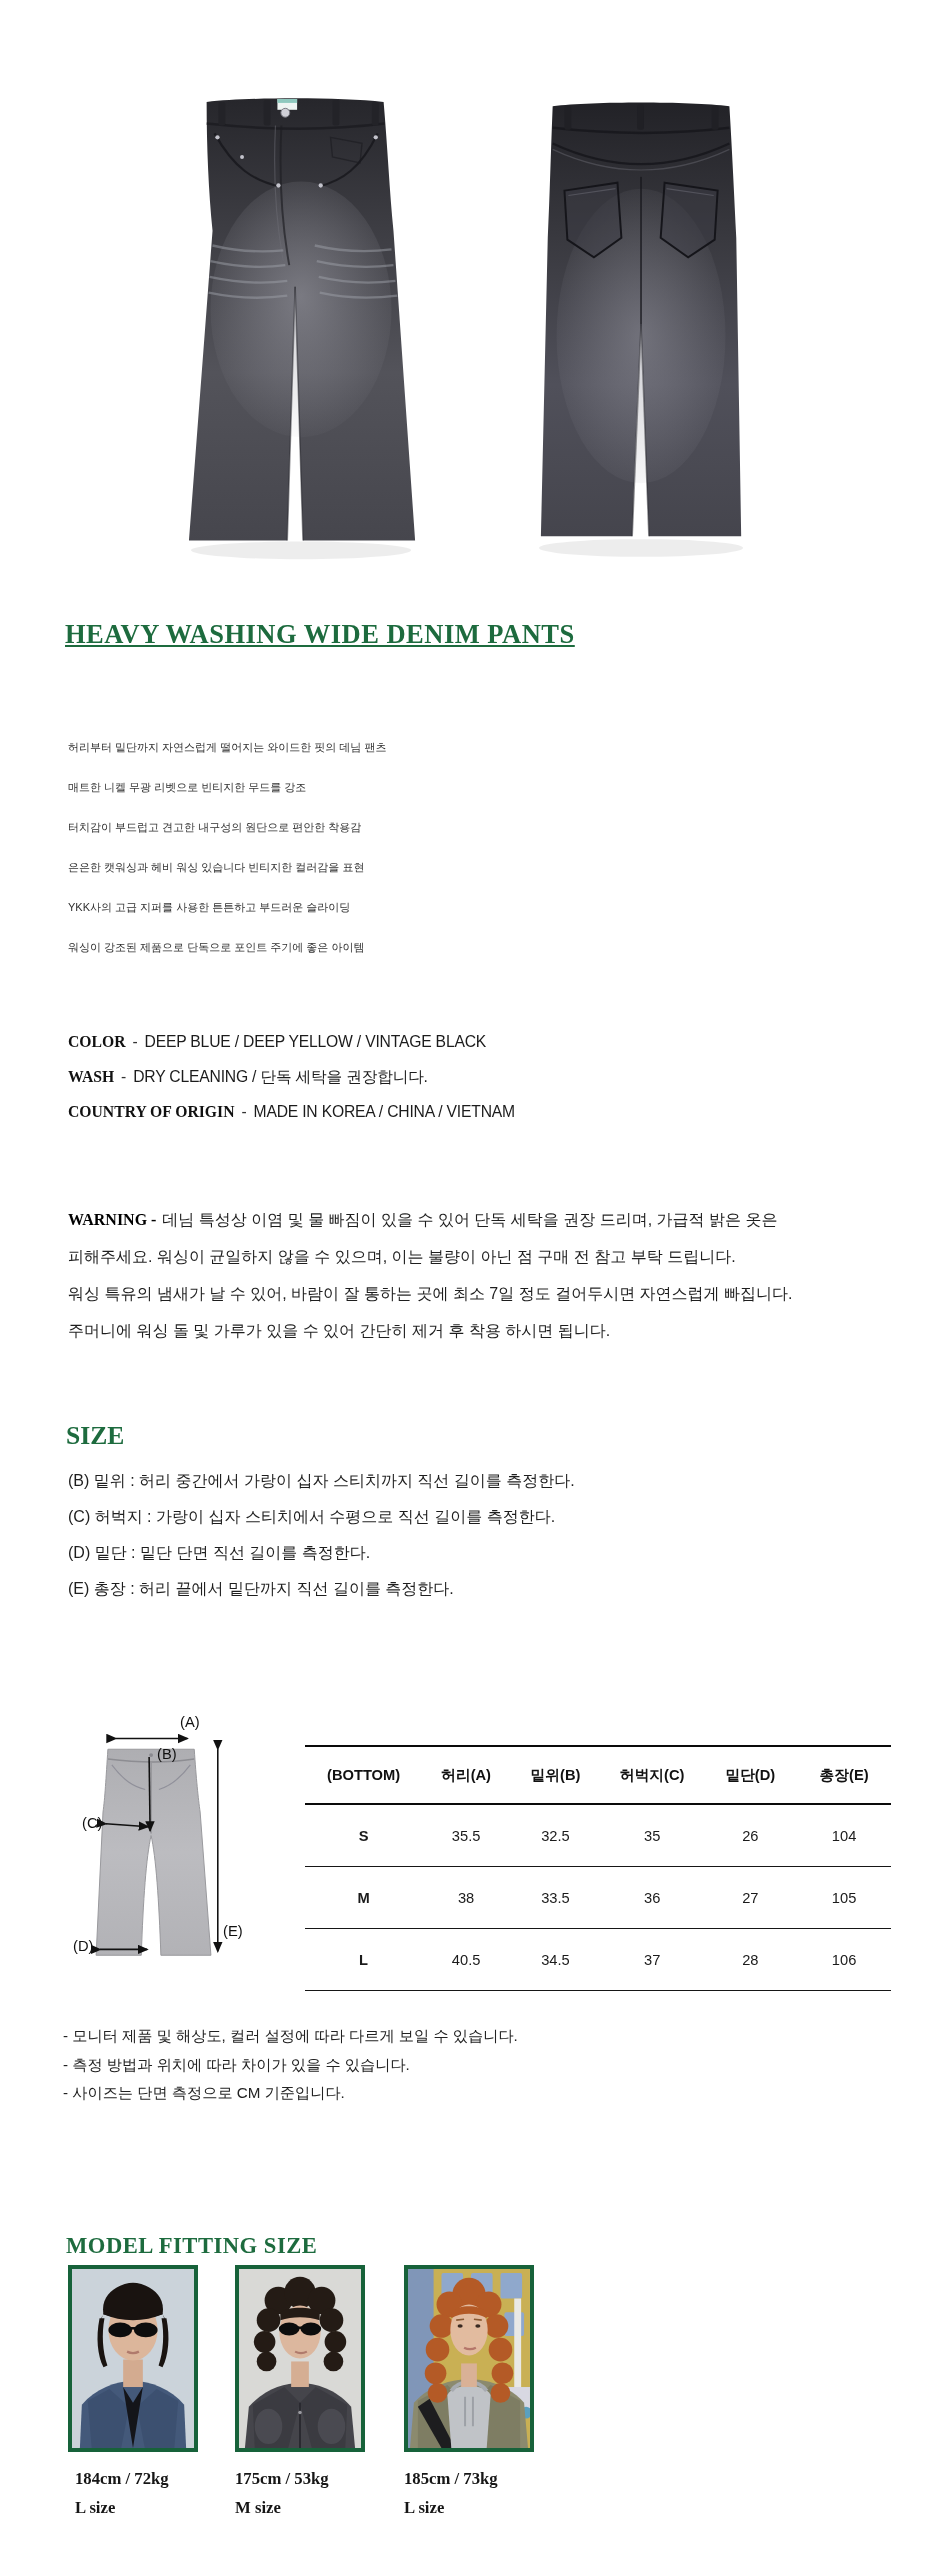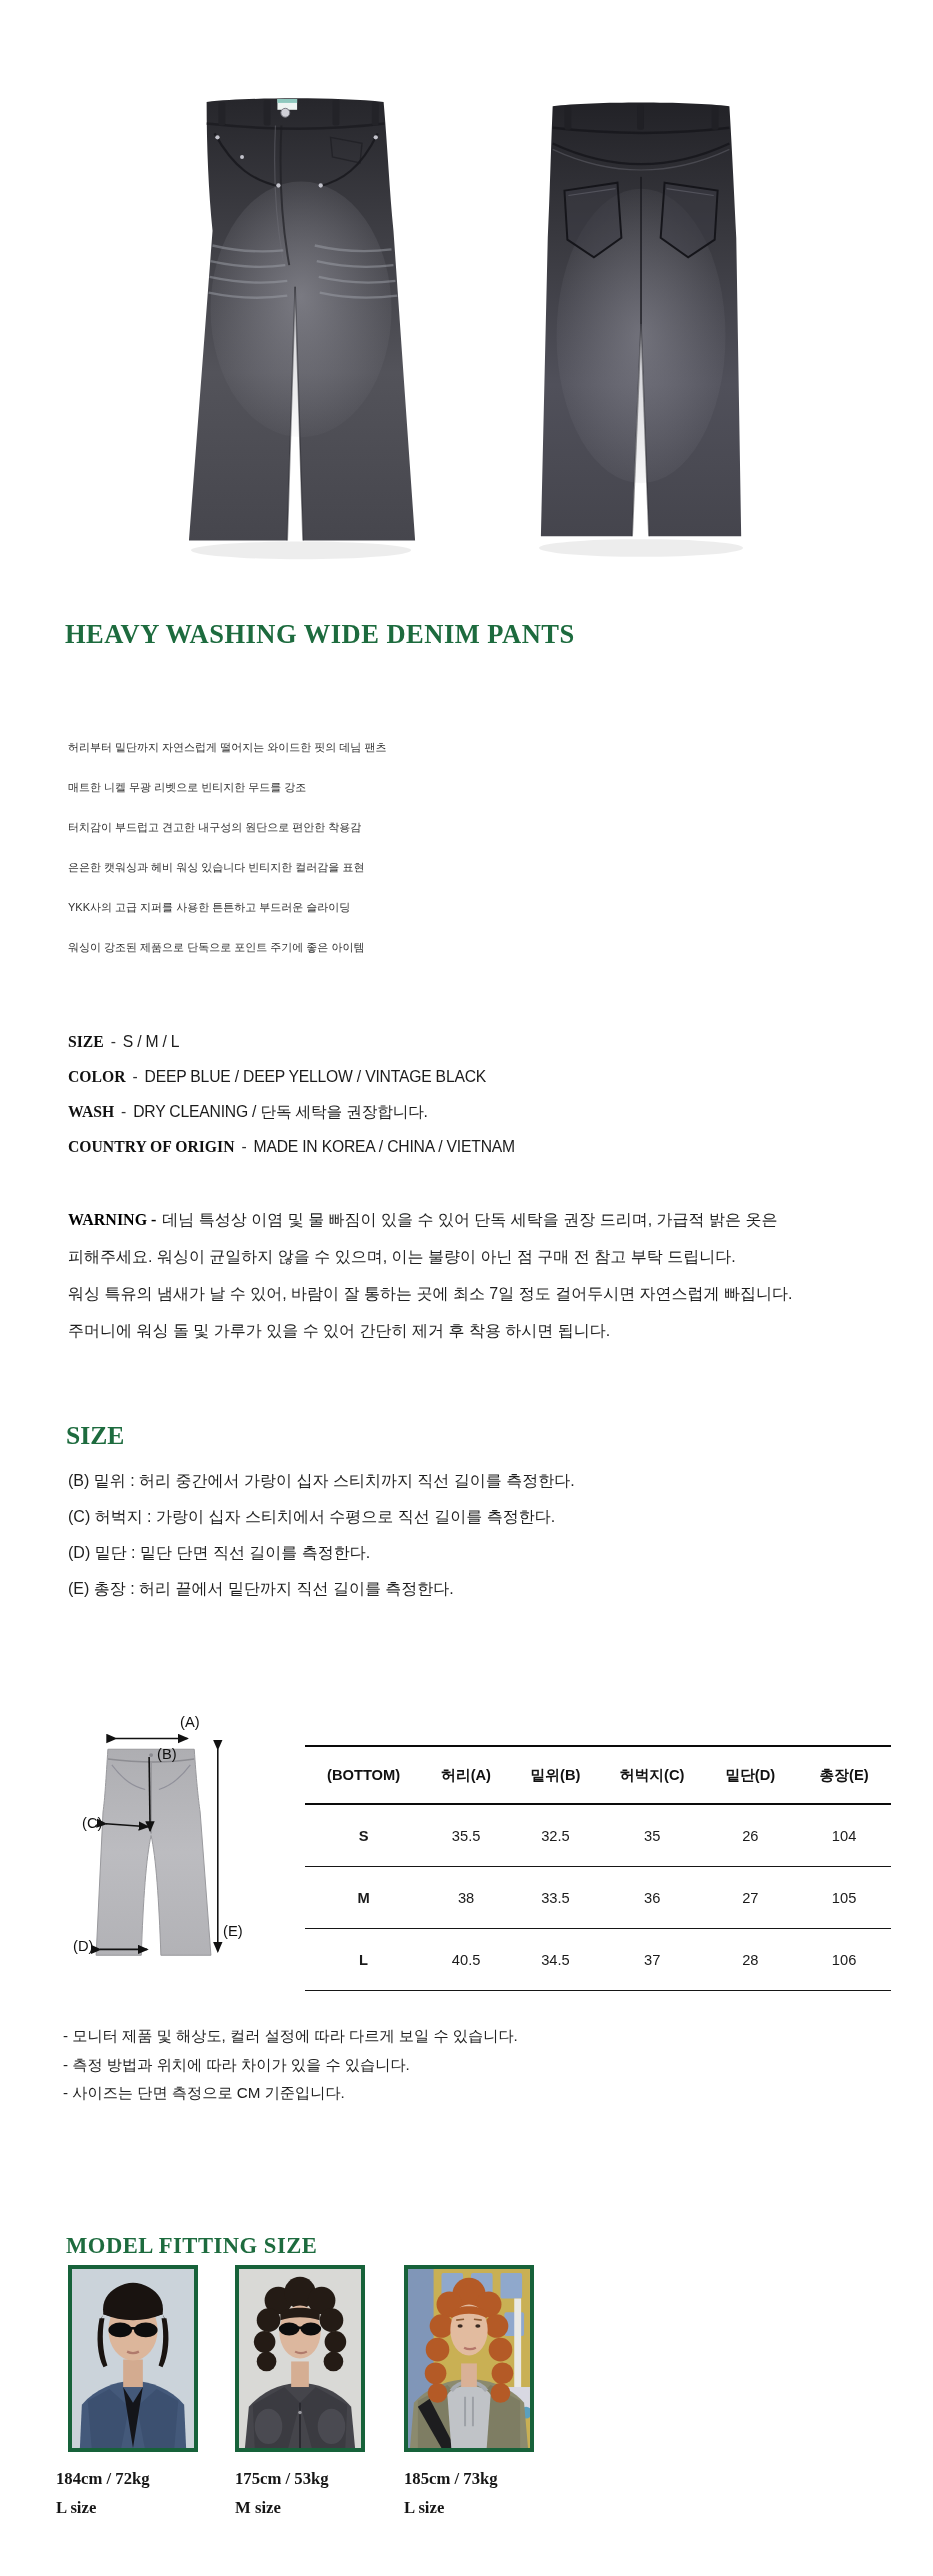--- a/index.html
+++ b/index.html
@@ -1,21 +1,21 @@
 <!DOCTYPE html>
 <html><head>
 <meta charset="utf-8">
 <style>
   html,body{margin:0;padding:0;background:#fff;}
   .page{position:relative;width:934px;height:2576px;background:#ffffff;overflow:hidden;
         font-family:"Liberation Sans", sans-serif;color:#222;}
   .abs{position:absolute;}
   
   .green-heading{font-family:"Liberation Serif", serif;font-weight:bold;color:#1d6b3e;white-space:nowrap;}
-  .main-title{font-size:26.5px;letter-spacing:0.5px;}
+  .main-title{font-size:26.5px;letter-spacing:0.5px;text-decoration:underline;}
   .section-title{font-size:25.6px;}
   .model-title{font-size:22.6px;letter-spacing:0.5px;}
   
   .desc-line{font-size:11px;line-height:40px;color:#303030;white-space:nowrap;font-weight:500;}
   
   .detail-row{font-size:15.7px;line-height:35px;white-space:nowrap;color:#1c1c1c;}
   .detail-label{font-family:"Liberation Serif", serif;font-weight:bold;color:#111;}
   .detail-sep{margin:0 6.9px;color:#333;}
   .detail-value{letter-spacing:-0.2px;}
   
@@ -148,23 +148,20 @@
   <div class="abs" style="left:68px;top:727px;">
     <div class="desc-line">허리부터 밑단까지 자연스럽게 떨어지는 와이드한 핏의 데님 팬츠</div>
     <div class="desc-line">매트한 니켈 무광 리벳으로 빈티지한 무드를 강조</div>
     <div class="desc-line">터치감이 부드럽고 견고한 내구성의 원단으로 편안한 착용감</div>
     <div class="desc-line">은은한 캣워싱과 헤비 워싱 있습니다 빈티지한 컬러감을 표현</div>
     <div class="desc-line">YKK사의 고급 지퍼를 사용한 튼튼하고 부드러운 슬라이딩</div>
     <div class="desc-line">워싱이 강조된 제품으로 단독으로 포인트 주기에 좋은 아이템</div>
   </div>
 
   <div class="abs" style="left:68px;top:1024px;">
-    <div class="detail-row">
-      <span class="detail-label">SIZE</span><span class="detail-sep">-</span><span class="detail-value">S / M / L</span>
-    </div>
     <div class="detail-row">
       <span class="detail-label">COLOR</span><span class="detail-sep">-</span><span class="detail-value">DEEP BLUE / DEEP YELLOW / VINTAGE BLACK</span>
     </div>
     <div class="detail-row">
       <span class="detail-label">WASH</span><span class="detail-sep">-</span><span class="detail-value">DRY CLEANING / 단독 세탁을 권장합니다.</span>
     </div>
     <div class="detail-row">
       <span class="detail-label">COUNTRY OF ORIGIN</span><span class="detail-sep">-</span><span class="detail-value">MADE IN KOREA / CHINA / VIETNAM</span>
     </div>
   </div>
@@ -390,21 +387,21 @@
       <path d="M44,44 C52,36 72,36 80,44 L80,50 C70,44 54,44 44,50 Z" fill="#b45a26"></path>
       <g fill="#3a2a22">
         <ellipse cx="53" cy="58" rx="2.6" ry="1.8"></ellipse>
           <ellipse cx="71" cy="58" rx="2.6" ry="1.8"></ellipse>
       </g>
       <path d="M49,52 L57,51 M67,51 L75,52" stroke="#8a5a34" stroke-width="1.6"></path>
       <path d="M57,80 C61,82 65,82 69,80" stroke="#b5776a" stroke-width="2.4" fill="none"></path>
     </svg>
   </div>
 
-  <div class="abs" style="left:56px;top:2465px;">
+  <div class="abs" style="left:75px;top:2465px;">
     <div class="caption">184cm / 72kg</div>
     <div class="caption">L size</div>
   </div>
   <div class="abs" style="left:235px;top:2465px;">
     <div class="caption">175cm / 53kg</div>
     <div class="caption">M size</div>
   </div>
   <div class="abs" style="left:404px;top:2465px;">
     <div class="caption">185cm / 73kg</div>
     <div class="caption">L size</div>

